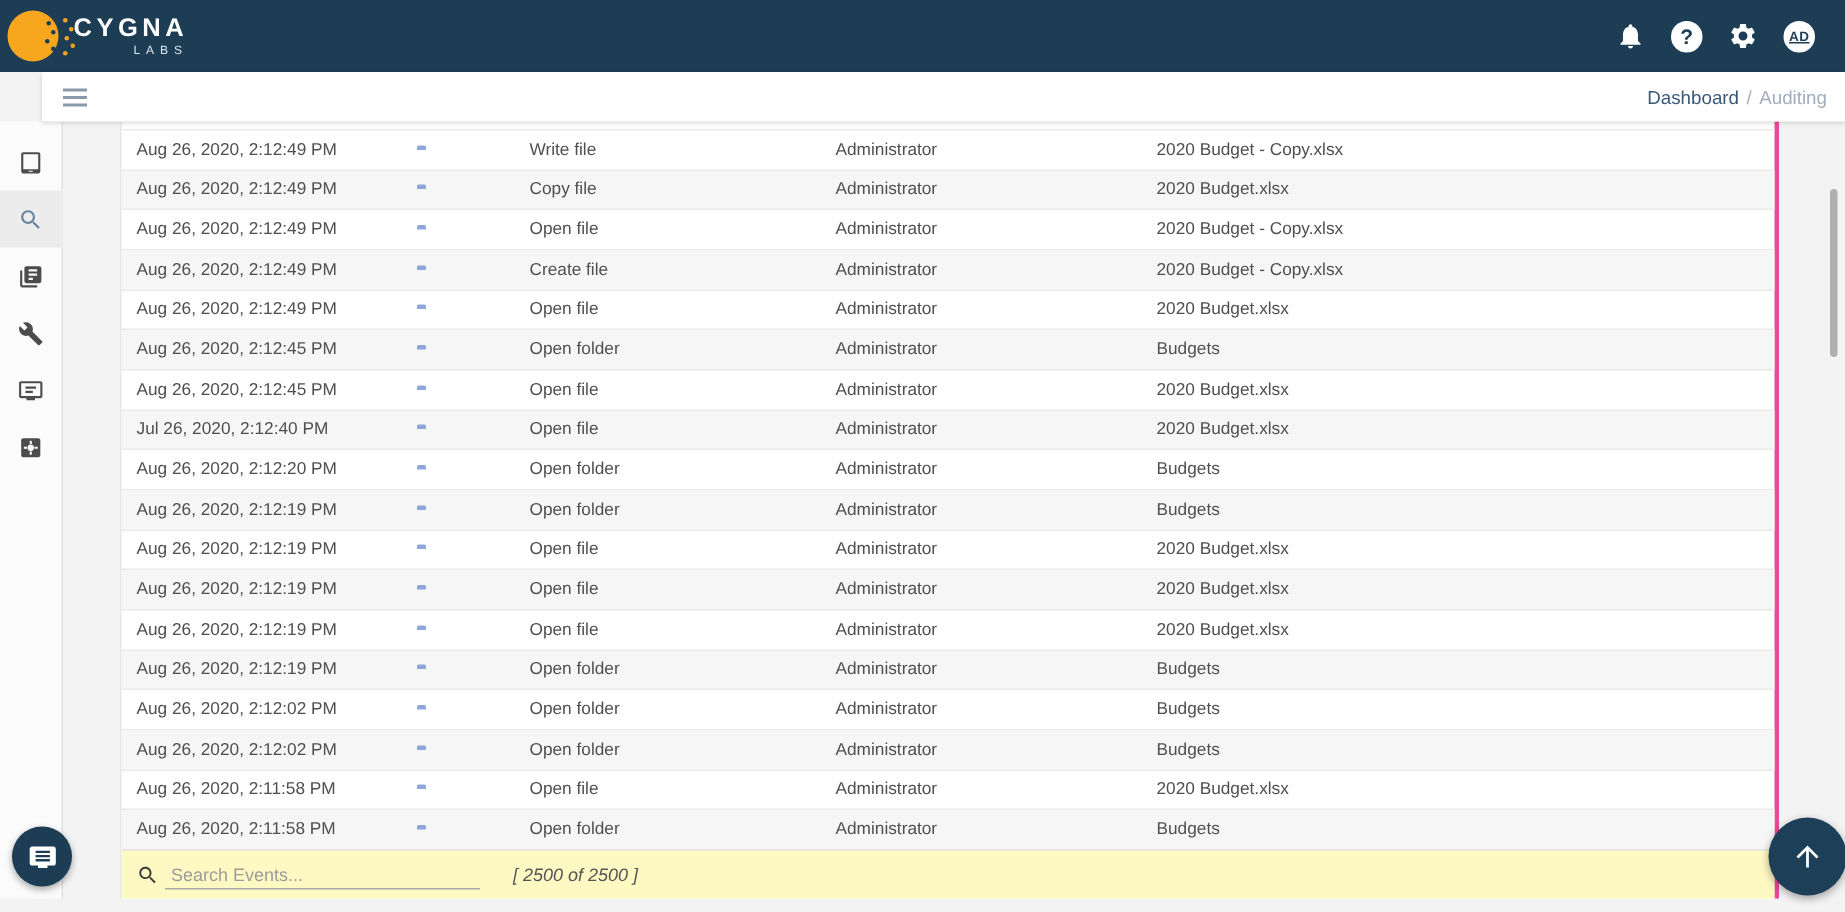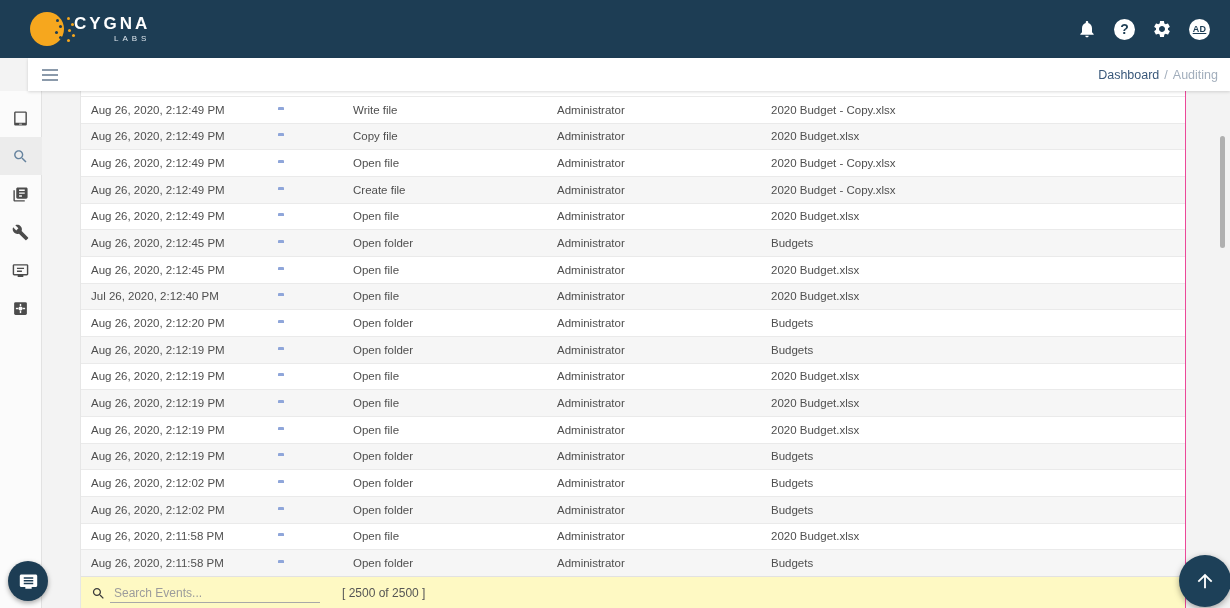--- a/index.html
+++ b/index.html
@@ -4,23 +4,23 @@
 <style>
   * { box-sizing: border-box; }
   html,body { margin:0; padding:0; }
   body {
     width:1230px; height:608px; overflow:hidden;
     font-family:"Liberation Sans", sans-serif;
     background:#f3f3f3;
   }
   
   .topbar {
-    height:58px; background:#1d3d54;
+    height:48px; background:#1d3d54;
     display:flex; align-items:center; justify-content:space-between;
-    padding:0 20px 0 30px;
+    padding:0 20px 0 5px;
   }
   .logo { display:flex; align-items:center; gap:10px; }
   .logo-mark {
     width:34px; height:34px; border-radius:50%;
     background:#f6a71e; position:relative; flex:0 0 auto;
   }
   .logo-mark::before { 
     content:''; position:absolute; width:3px; height:3px; border-radius:50%;
     background:#1d3d54; top:7px; right:5px;
     box-shadow:3px 6px 0 #1d3d54, -1px 12px 0 #1d3d54, 3px 17px 0 #1d3d54;
@@ -65,21 +65,21 @@
     display:flex; flex-direction:column; align-items:center; padding-top:8px;
   }
   .side-item { width:42px; height:38px; display:flex; align-items:center; justify-content:center; cursor:pointer; }
   .side-item svg { width:17px; height:17px; fill:#4c4c4c; }
   .side-item.active { background:#ececec; }
   .side-item.active svg { fill:#66839e; }
 
   
   .card {
     position:absolute; left:80px; top:0; width:1106px; bottom:0;
-    background:#ffffff; border-left:1px solid #e6e6e6; border-right:1px solid #ec4899;
+    background:#ffffff; border-left:1px solid #e6e6e6; border-right:3px solid #ec4899;
   }
   .rows { position:absolute; top:5px; left:0; right:0; border-top:1px solid #eaeaea; }
   .row { position:relative; height:26.66px; border-bottom:1px solid #eaeaea; cursor:pointer; }
   .row:nth-child(even) { background:#f6f6f6; }
   .cell {
     position:absolute; top:50%; transform:translateY(-50%);
     font-size:11.5px; color:#4f4f4f; white-space:nowrap;
   }
   .c-time   { left:10px;  }
   .c-ficon  { left:197px; }
@@ -97,21 +97,21 @@
     display:flex; align-items:center; padding:0 10px;
   }
   .footer .f-search svg { width:15px; height:15px; fill:#3a3a3a; display:block; }
   .search-input {
     border:none; outline:none; background:transparent;
     border-bottom:1px solid #a8a8a8; width:210px;
     font-size:12px; color:#444; padding:2px 4px; margin-left:4px;
     font-family:"Liberation Sans", sans-serif;
   }
   .search-input::placeholder { color:#9c9c9c; }
-  .result-count { margin-left:22px; font-size:12px; color:#555; }
+  .result-count { margin-left:22px; font-size:12px; color:#555;font-style:italic; }
 
   
   .chat-fab {
     position:absolute; left:8px; bottom:8px; width:40px; height:40px;
     border-radius:50%; background:#1d3d54; display:flex; align-items:center;
     justify-content:center; box-shadow:0 2px 5px rgba(0,0,0,.35); cursor:pointer; z-index:6;
   }
   .chat-fab svg { width:19px; height:19px; fill:#ffffff; }
   .top-fab {
     position:absolute; right:-1px; bottom:2px; width:52px; height:52px;

